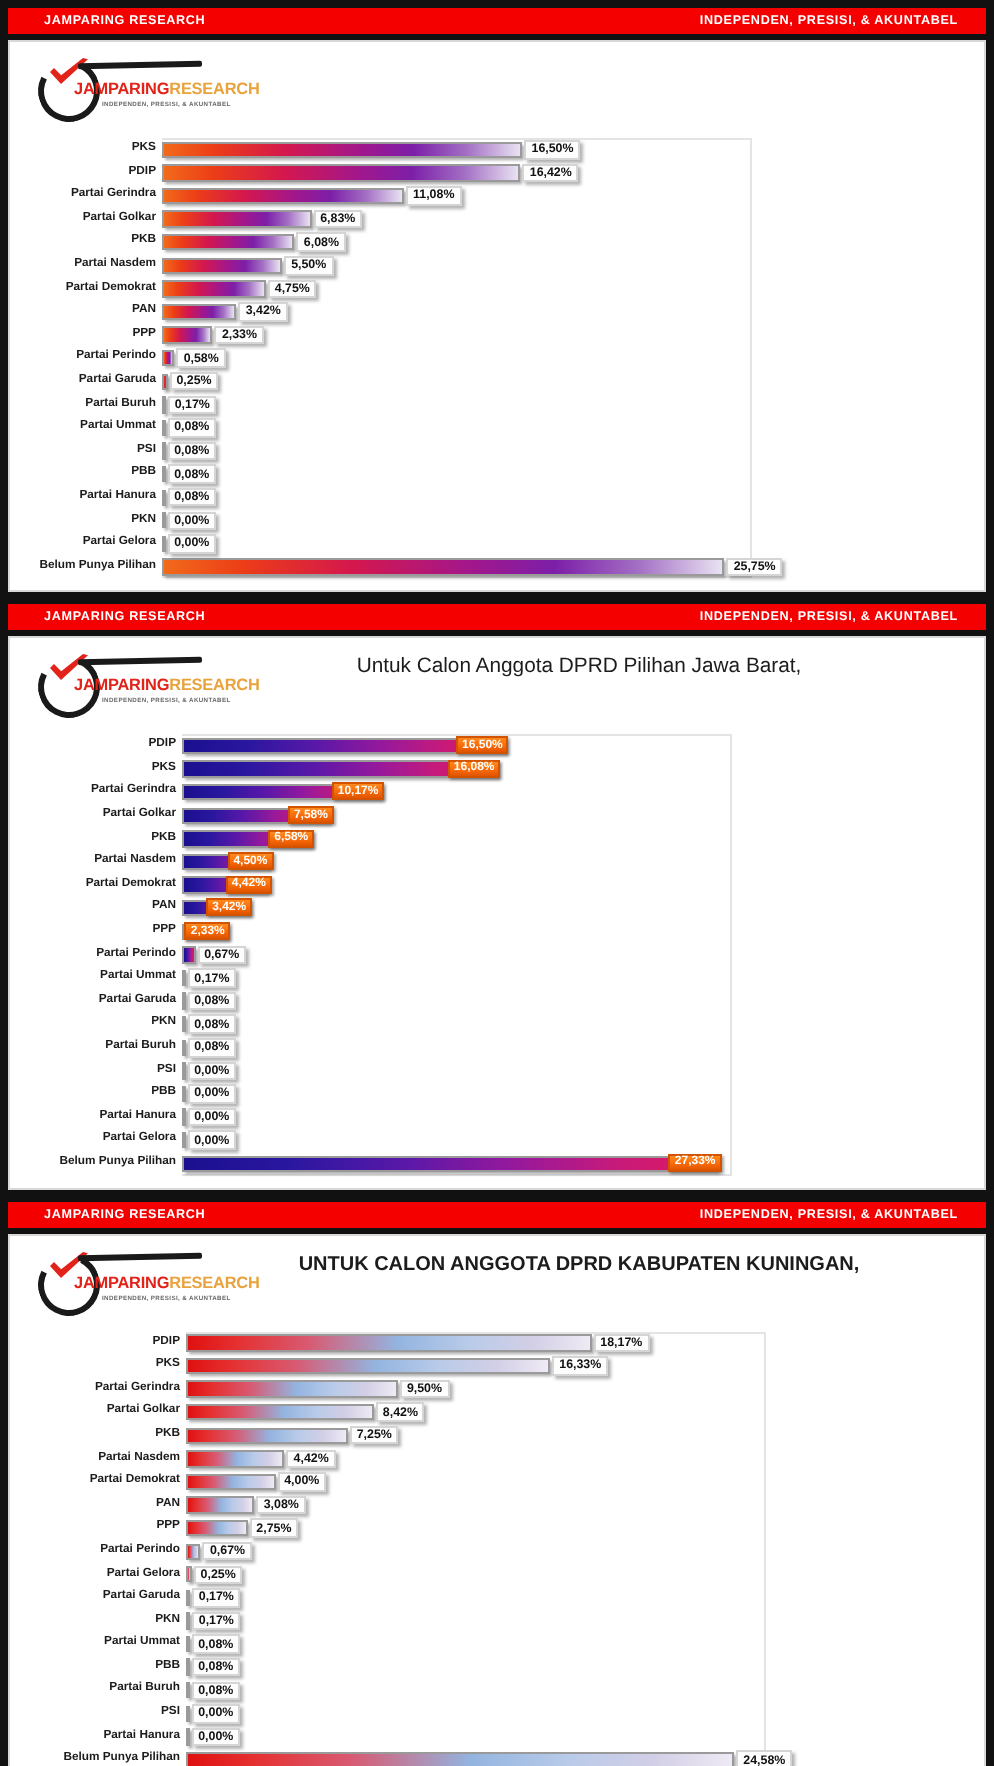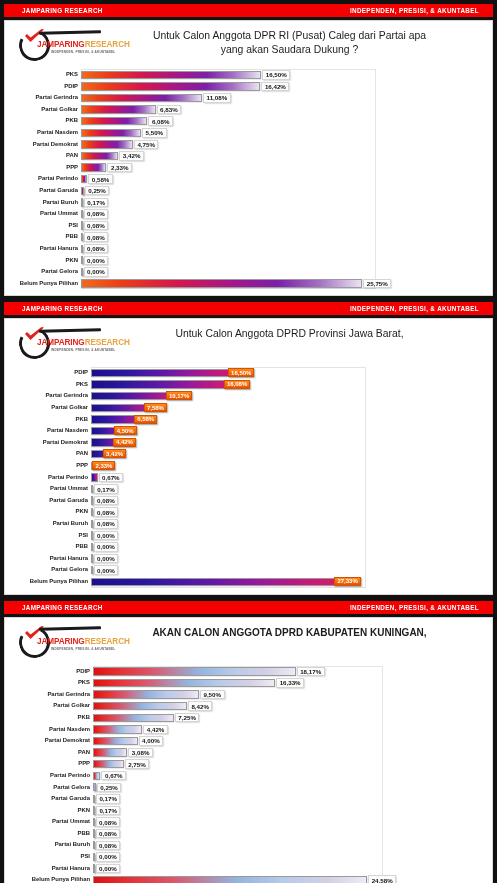--- a/index.html
+++ b/index.html
@@ -212,24 +212,20 @@
         <div class="logo">
           <div class="logo-ring"></div>
           <svg class="logo-check" viewBox="0 0 21 15">
             <path d="M1 7 L6.5 13 L20 0.6 L17.5 0 L6.6 8.6 L3 5 Z" fill="#e2231a"></path>
           </svg>
           <div class="logo-sweep"></div>
           <div class="logo-word">
             <span class="w1">JAMPARING</span><span class="w2">RESEARCH</span>
           </div>
           <div class="logo-tag">INDEPENDEN, PRESISI, &amp; AKUNTABEL</div>
-        </div>
-        <div class="title">
-          <span class="ln">Untuk Calon Anggota DPR RI (Pusat) Caleg dari Partai apa</span>
-          <span class="ln">yang akan Saudara Dukung ?</span>
         </div>
       </div>
       <div class="chart">
         <div class="plotframe" style="left: 68px; width: 295px;"></div>
         <div class="rowlist">
               <div class="row">
                 <div class="row-cat" style="width: 68px;">PKS</div>
                 <div class="bar-area">
                   <div class="bar" style="width: 180.278px; background: linear-gradient(90deg, rgb(242, 106, 27) 0%, rgb(236, 61, 23) 14%, rgb(212, 23, 78) 34%, rgb(162, 23, 140) 55%, rgb(124, 31, 168) 70%, rgb(163, 111, 196) 85%, rgb(233, 226, 242) 100%);"></div>
                   <div class="valbox" style="left: 181.278px;">
@@ -416,21 +412,21 @@
           <svg class="logo-check" viewBox="0 0 21 15">
             <path d="M1 7 L6.5 13 L20 0.6 L17.5 0 L6.6 8.6 L3 5 Z" fill="#e2231a"></path>
           </svg>
           <div class="logo-sweep"></div>
           <div class="logo-word">
             <span class="w1">JAMPARING</span><span class="w2">RESEARCH</span>
           </div>
           <div class="logo-tag">INDEPENDEN, PRESISI, &amp; AKUNTABEL</div>
         </div>
         <div class="title">
-          <span class="ln">Untuk Calon Anggota DPRD Provinsi Jawa Barat,</span>
+          <span class="ln">Untuk Calon Anggota DPRD Pilihan Jawa Barat,</span>
         </div>
       </div>
       <div class="chart">
         <div class="plotframe" style="left: 78px; width: 275px;"></div>
         <div class="rowlist">
               <div class="row">
                 <div class="row-cat" style="width: 78px;">PDIP</div>
                 <div class="bar-area">
                   <div class="bar" style="width: 162.054px; background: linear-gradient(90deg, rgb(27, 15, 143) 0%, rgb(42, 23, 160) 20%, rgb(91, 24, 168) 42%, rgb(150, 25, 156) 62%, rgb(196, 26, 124) 80%, rgb(229, 25, 92) 100%);"></div>
                   <div class="val-in" style="right: auto; left: 137.054px;">16,50%</div>
@@ -597,21 +593,21 @@
           <svg class="logo-check" viewBox="0 0 21 15">
             <path d="M1 7 L6.5 13 L20 0.6 L17.5 0 L6.6 8.6 L3 5 Z" fill="#e2231a"></path>
           </svg>
           <div class="logo-sweep"></div>
           <div class="logo-word">
             <span class="w1">JAMPARING</span><span class="w2">RESEARCH</span>
           </div>
           <div class="logo-tag">INDEPENDEN, PRESISI, &amp; AKUNTABEL</div>
         </div>
         <div class="title bold">
-          <span class="ln">AKAN CALON ANGGOTA  DPRD  KABUPATEN  KUNINGAN,</span>
+          <span class="ln">UNTUK CALON ANGGOTA  DPRD  KABUPATEN  KUNINGAN,</span>
         </div>
       </div>
       <div class="chart">
         <div class="plotframe" style="left: 80px; width: 290px;"></div>
         <div class="rowlist">
               <div class="row">
                 <div class="row-cat" style="width: 80px;">PDIP</div>
                 <div class="bar-area">
                   <div class="bar" style="width: 202.665px; background: linear-gradient(90deg, rgb(224, 16, 16) 0%, rgb(229, 48, 48) 12%, rgb(216, 90, 114) 30%, rgb(147, 180, 224) 52%, rgb(185, 203, 233) 70%, rgb(211, 207, 230) 86%, rgb(239, 234, 244) 100%);"></div>
                   <div class="valbox" style="left: 203.665px;">

